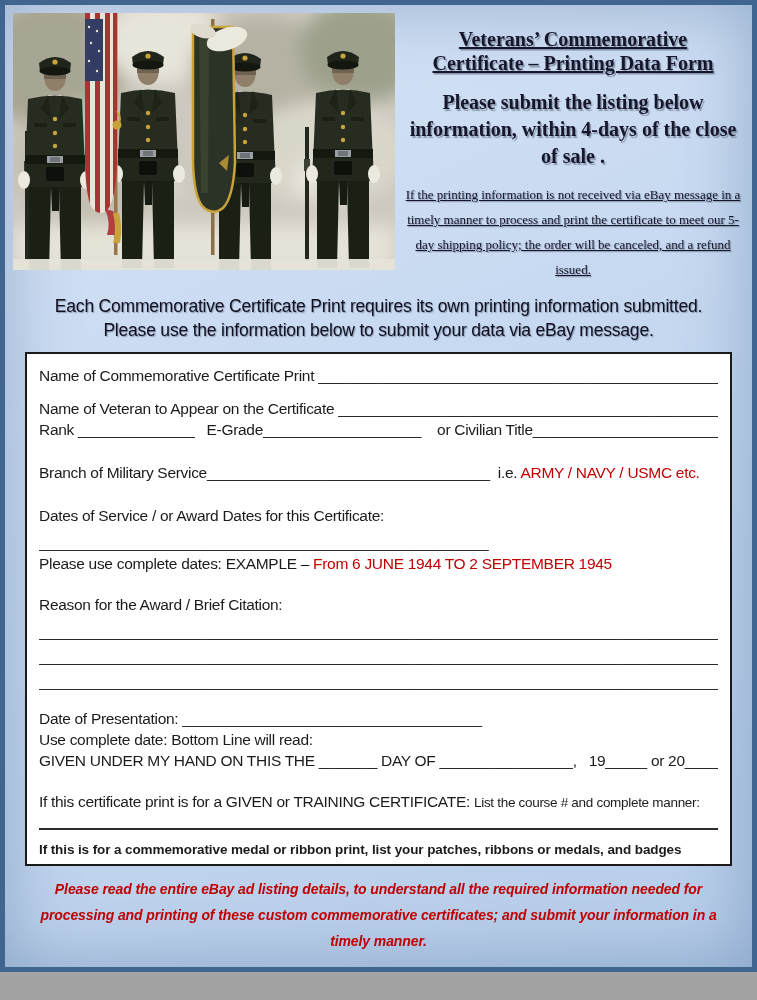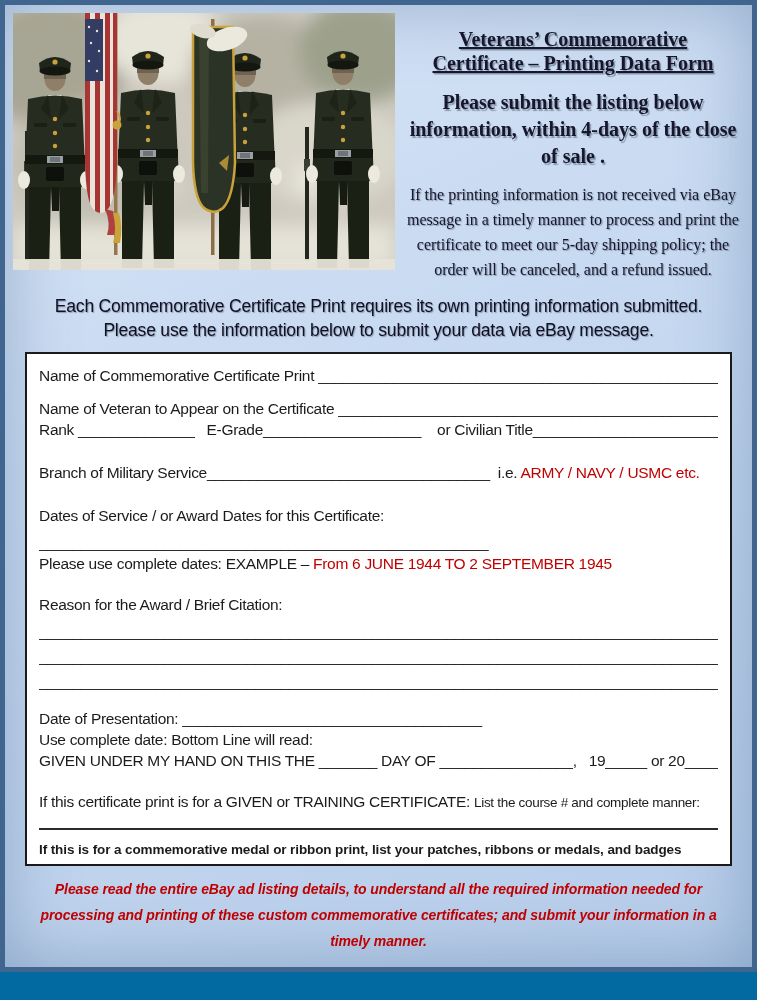--- a/index.html
+++ b/index.html
@@ -1,32 +1,32 @@
 <!DOCTYPE html>
 <html><head>
 <meta charset="utf-8">
 <style>
   html,body{margin:0;padding:0;background:#ffffff;}
-  .page{position:relative;width:757px;height:1000px;background:#0369a1;overflow:hidden;
+  .page{position:relative;width:757px;height:1000px;background:#a3a3a3;overflow:hidden;
         font-family:"Liberation Sans",sans-serif;}
   .frame{position:absolute;left:0;top:0;width:747px;height:962px;border:5px solid #40658f;
          background:linear-gradient(155deg,#d6e3f6 0%,#c8daf1 40%,#b6cce9 100%);
          box-shadow:inset 0 0 70px rgba(55,95,140,.38);}
   .top-row{display:flex;padding:8px 7px 0 8px;}
   .photo-wrap{width:382px;height:257px;flex:none;}
   .photo-wrap svg{display:block;}
   .header-col{flex:1;text-align:center;padding:14px 4px 0 10px;color:#16162c;
               font-family:"Liberation Serif","DejaVu Serif",serif;}
   .doc-title{font-weight:bold;font-size:20px;line-height:24px;
              text-shadow:1.5px 1.5px 1px rgba(75,88,110,.55);}
   .doc-title span{display:block;text-decoration:underline;}
   .subtitle{margin:14px 2px 0;font-size:20px;line-height:27px;
             text-shadow:1.5px 1.5px 1px rgba(75,88,110,.5);font-weight:bold;}
-  .note{margin:12px 0 0;font-size:16px;line-height:25px;
-        text-shadow:1.2px 1.2px 1px rgba(75,88,110,.5);}
+  .note{margin:12px 0 0;font-size:13px;line-height:25px;
+        text-shadow:1.2px 1.2px 1px rgba(75,88,110,.5);text-decoration:underline;}
   .banner{margin:12px auto 0;max-width:648px;text-align:center;font-size:17.5px;line-height:24px;
           color:#101022;letter-spacing:-0.2px;text-shadow:1px 1px 1px rgba(90,100,125,.55);}
   .form-box{margin:10px 20px 0;background:#ffffff;border:2px solid #1a1a1a;
             padding:11px 12px;height:514px;box-sizing:border-box;overflow:hidden;
             font-size:15.5px;color:#1b1b1b;letter-spacing:-0.3px;}
   .row{margin:0;white-space:pre;overflow:hidden;line-height:21px;}
   .wrap-row{margin:0;line-height:19px;}
   .red{color:#C00000;font-weight:normal;}
   .mt4{margin-top:4px;}.mt6{margin-top:6px;}.mt12{margin-top:12px;}
   .mt16{margin-top:16px;}.mt20{margin-top:20px;}.mt22{margin-top:22px;}

